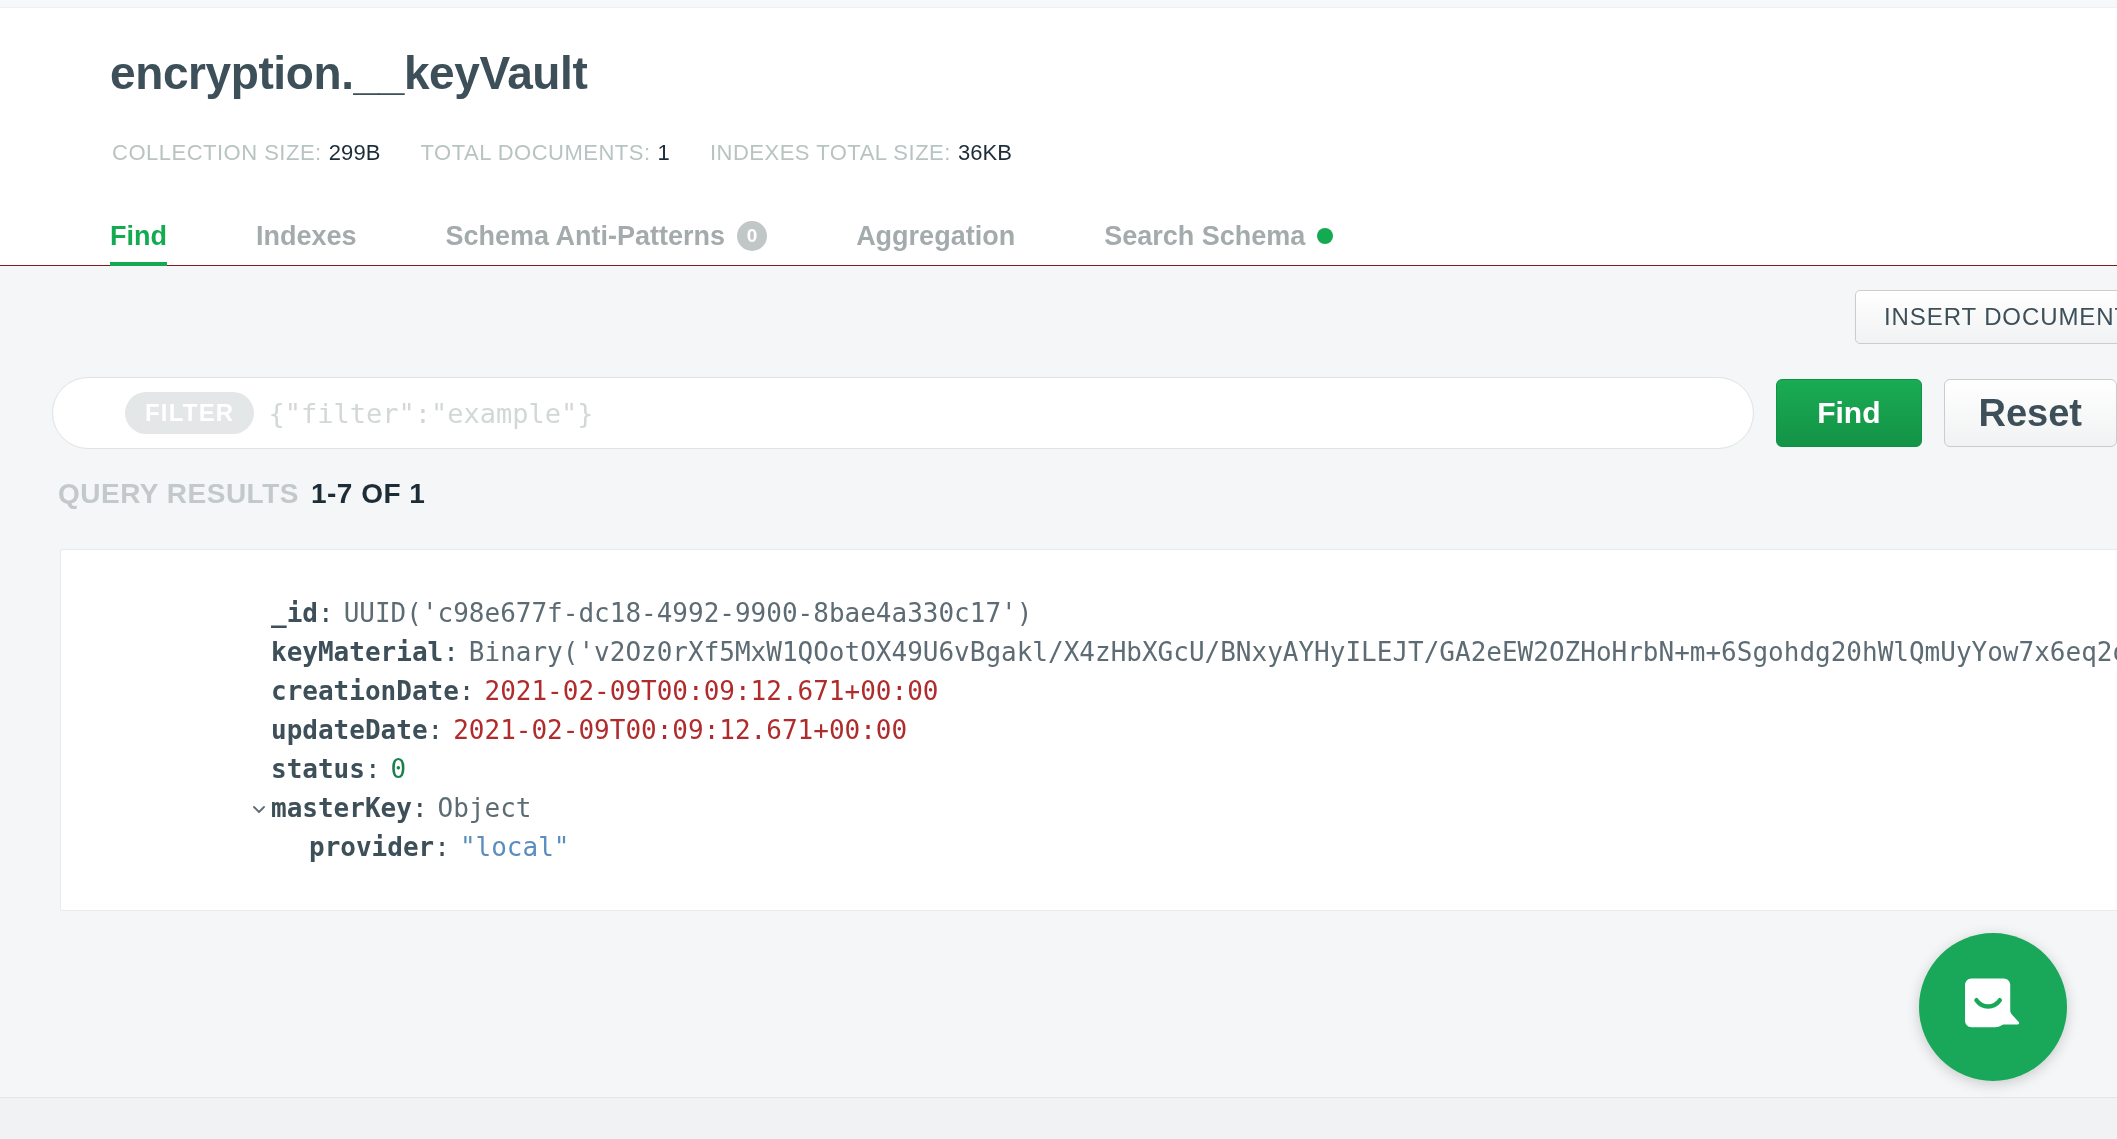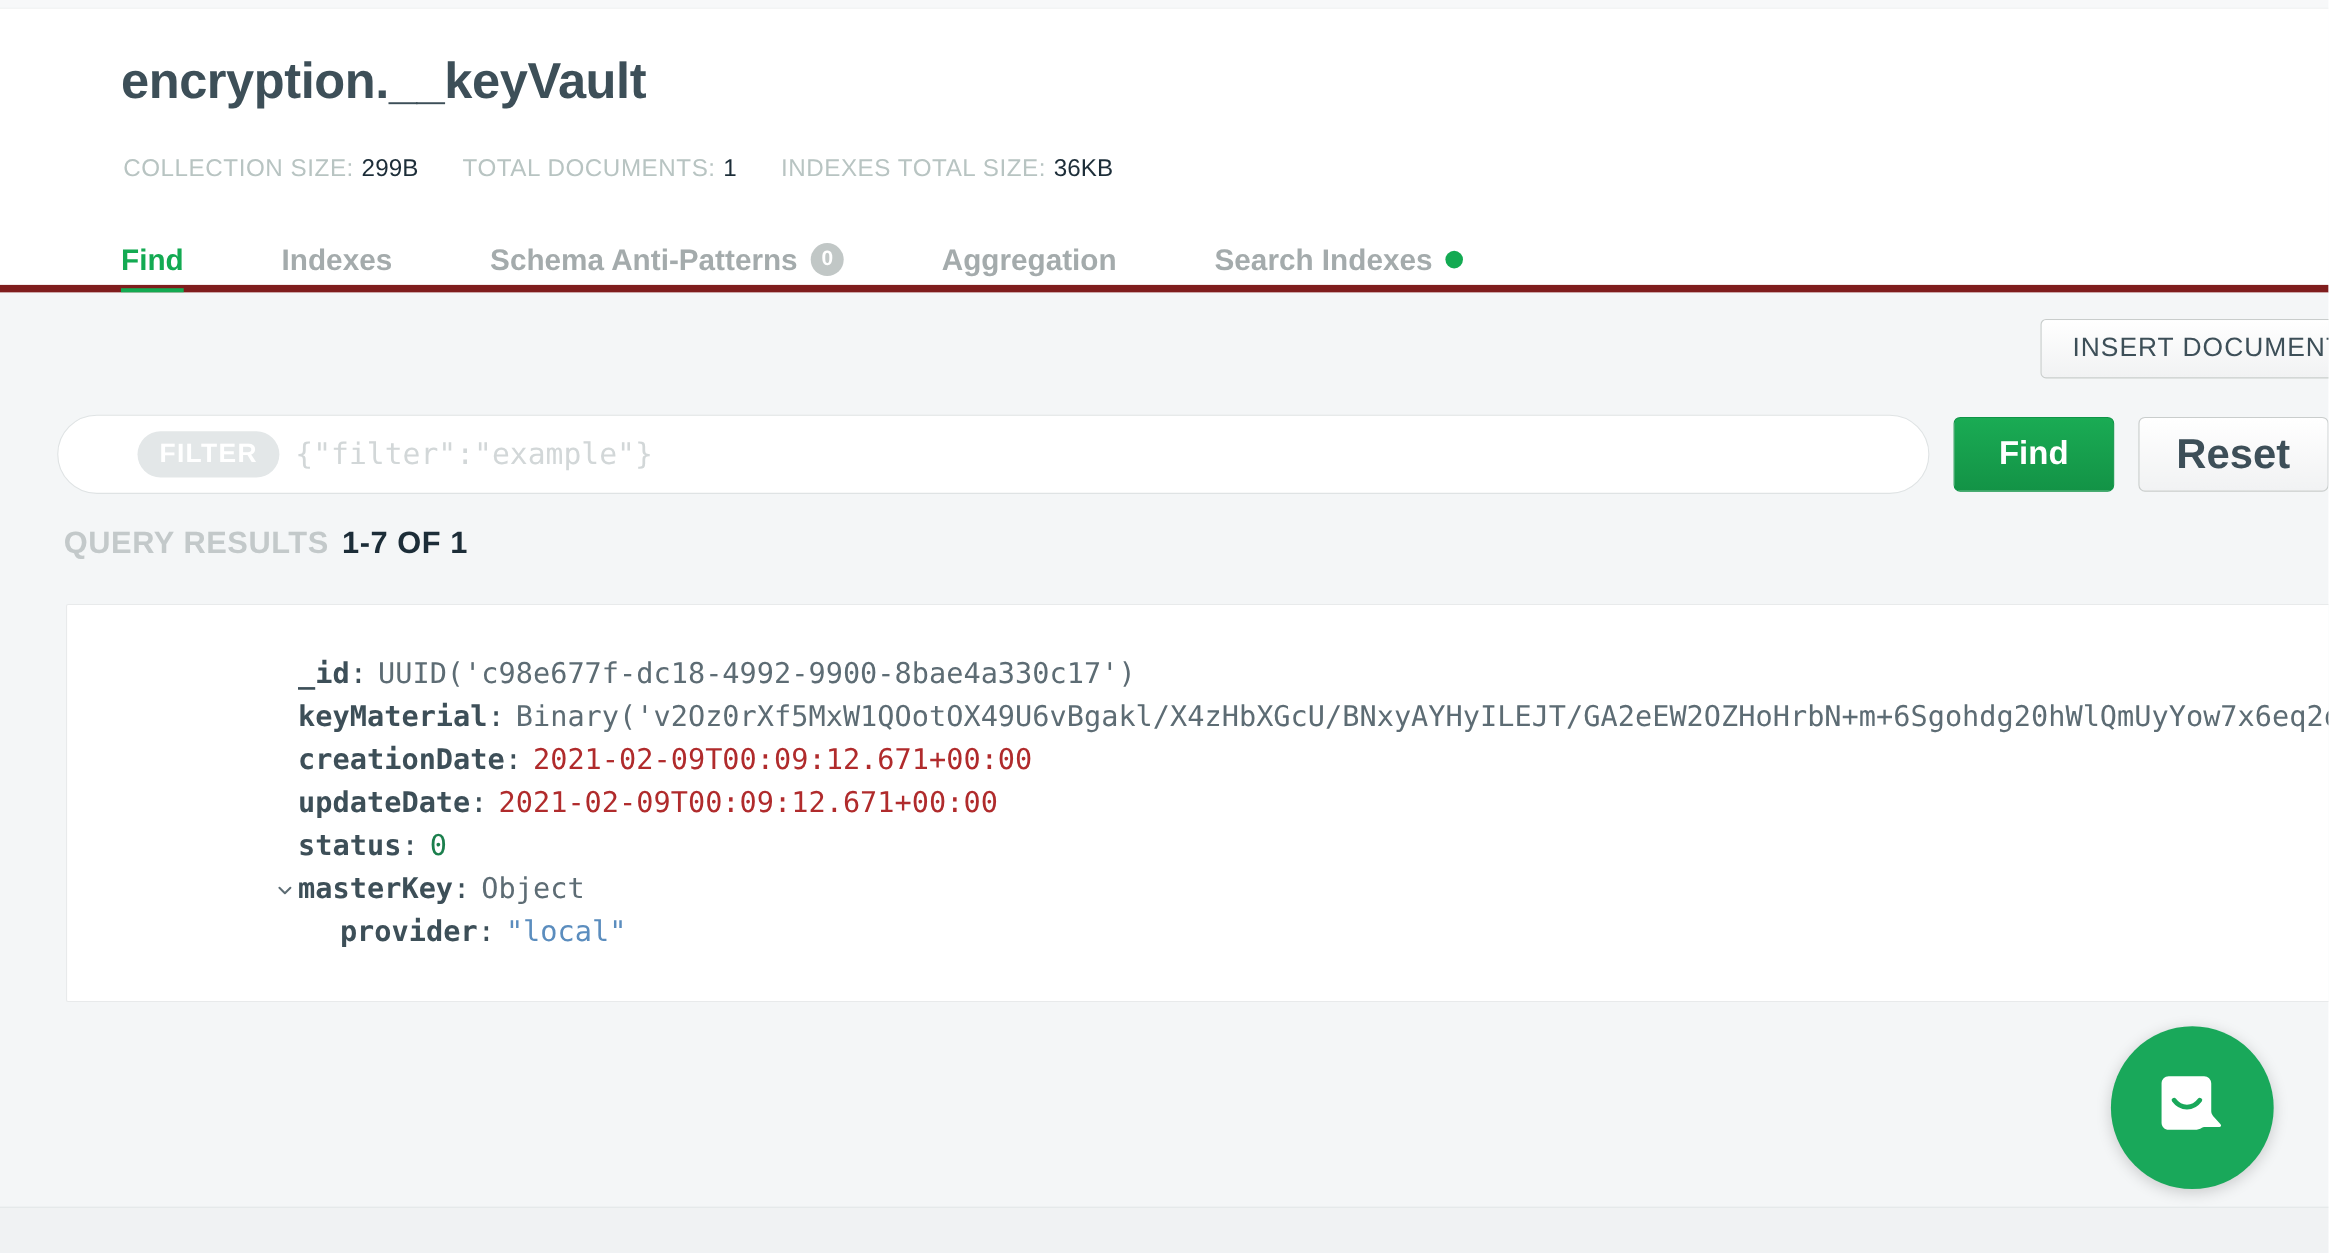--- a/index.html
+++ b/index.html
@@ -31,21 +31,21 @@
     border-bottom: 1px solid #eef0f1;
   }
 
   
   .header {
     position: absolute;
     top: 8px; left: 0;
     width: 2117px;
     height: 258px;
     background: #ffffff;
-    border-bottom: 7px solid #7f1d1d;
+    border-bottom: 1px solid #7f1d1d;
   }
 
   .page-title {
     position: absolute;
     left: 110px;
     top: 37px;
     font-size: 46px;
     font-weight: 700;
     color: #3d4f58;
     letter-spacing: -0.4px;
@@ -401,21 +401,21 @@
         <span>Indexes</span>
       </div>
       <div class="tab">
         <span>Schema Anti-Patterns</span>
         <span class="tab-badge">0</span>
       </div>
       <div class="tab">
         <span>Aggregation</span>
       </div>
       <div class="tab">
-        <span>Search Indexes</span>
+        <span>Search Schema</span>
         <span class="tab-dot"></span>
       </div>
     </div>
   </div>
 
   <div class="content">
 
     <div class="toolbar-row">
       <button class="btn-insert">INSERT DOCUMENT</button>
     </div>

